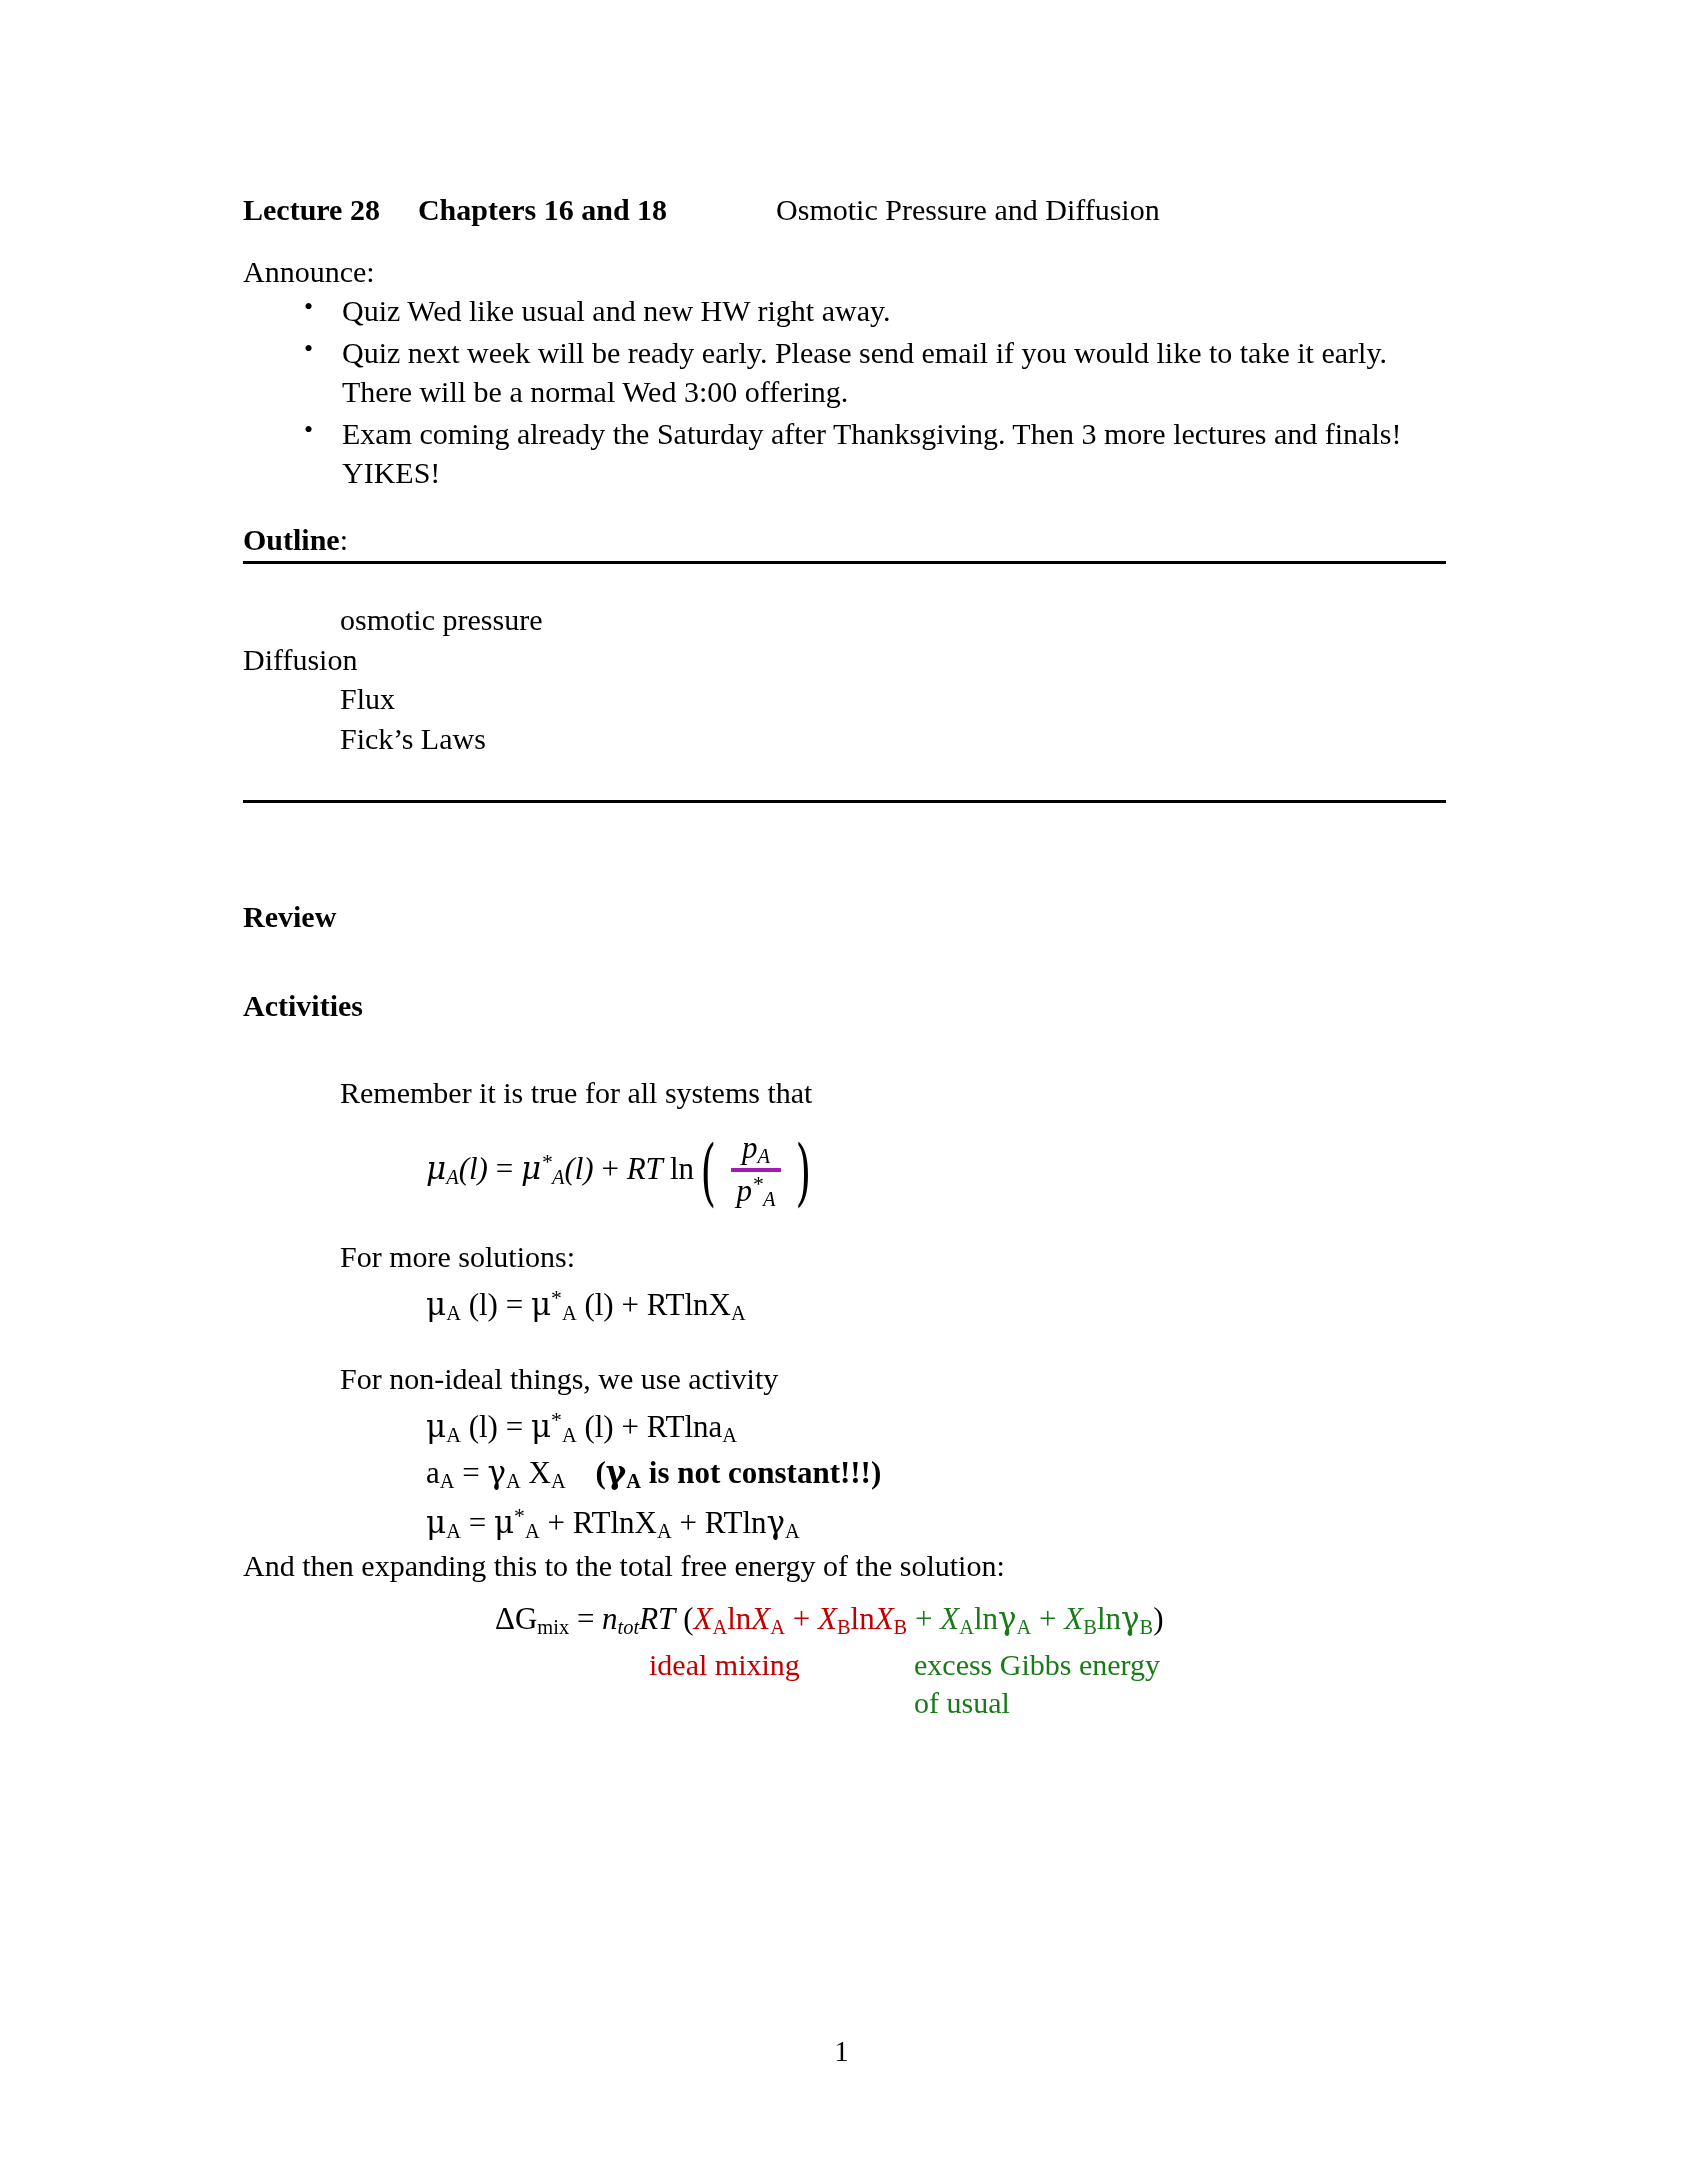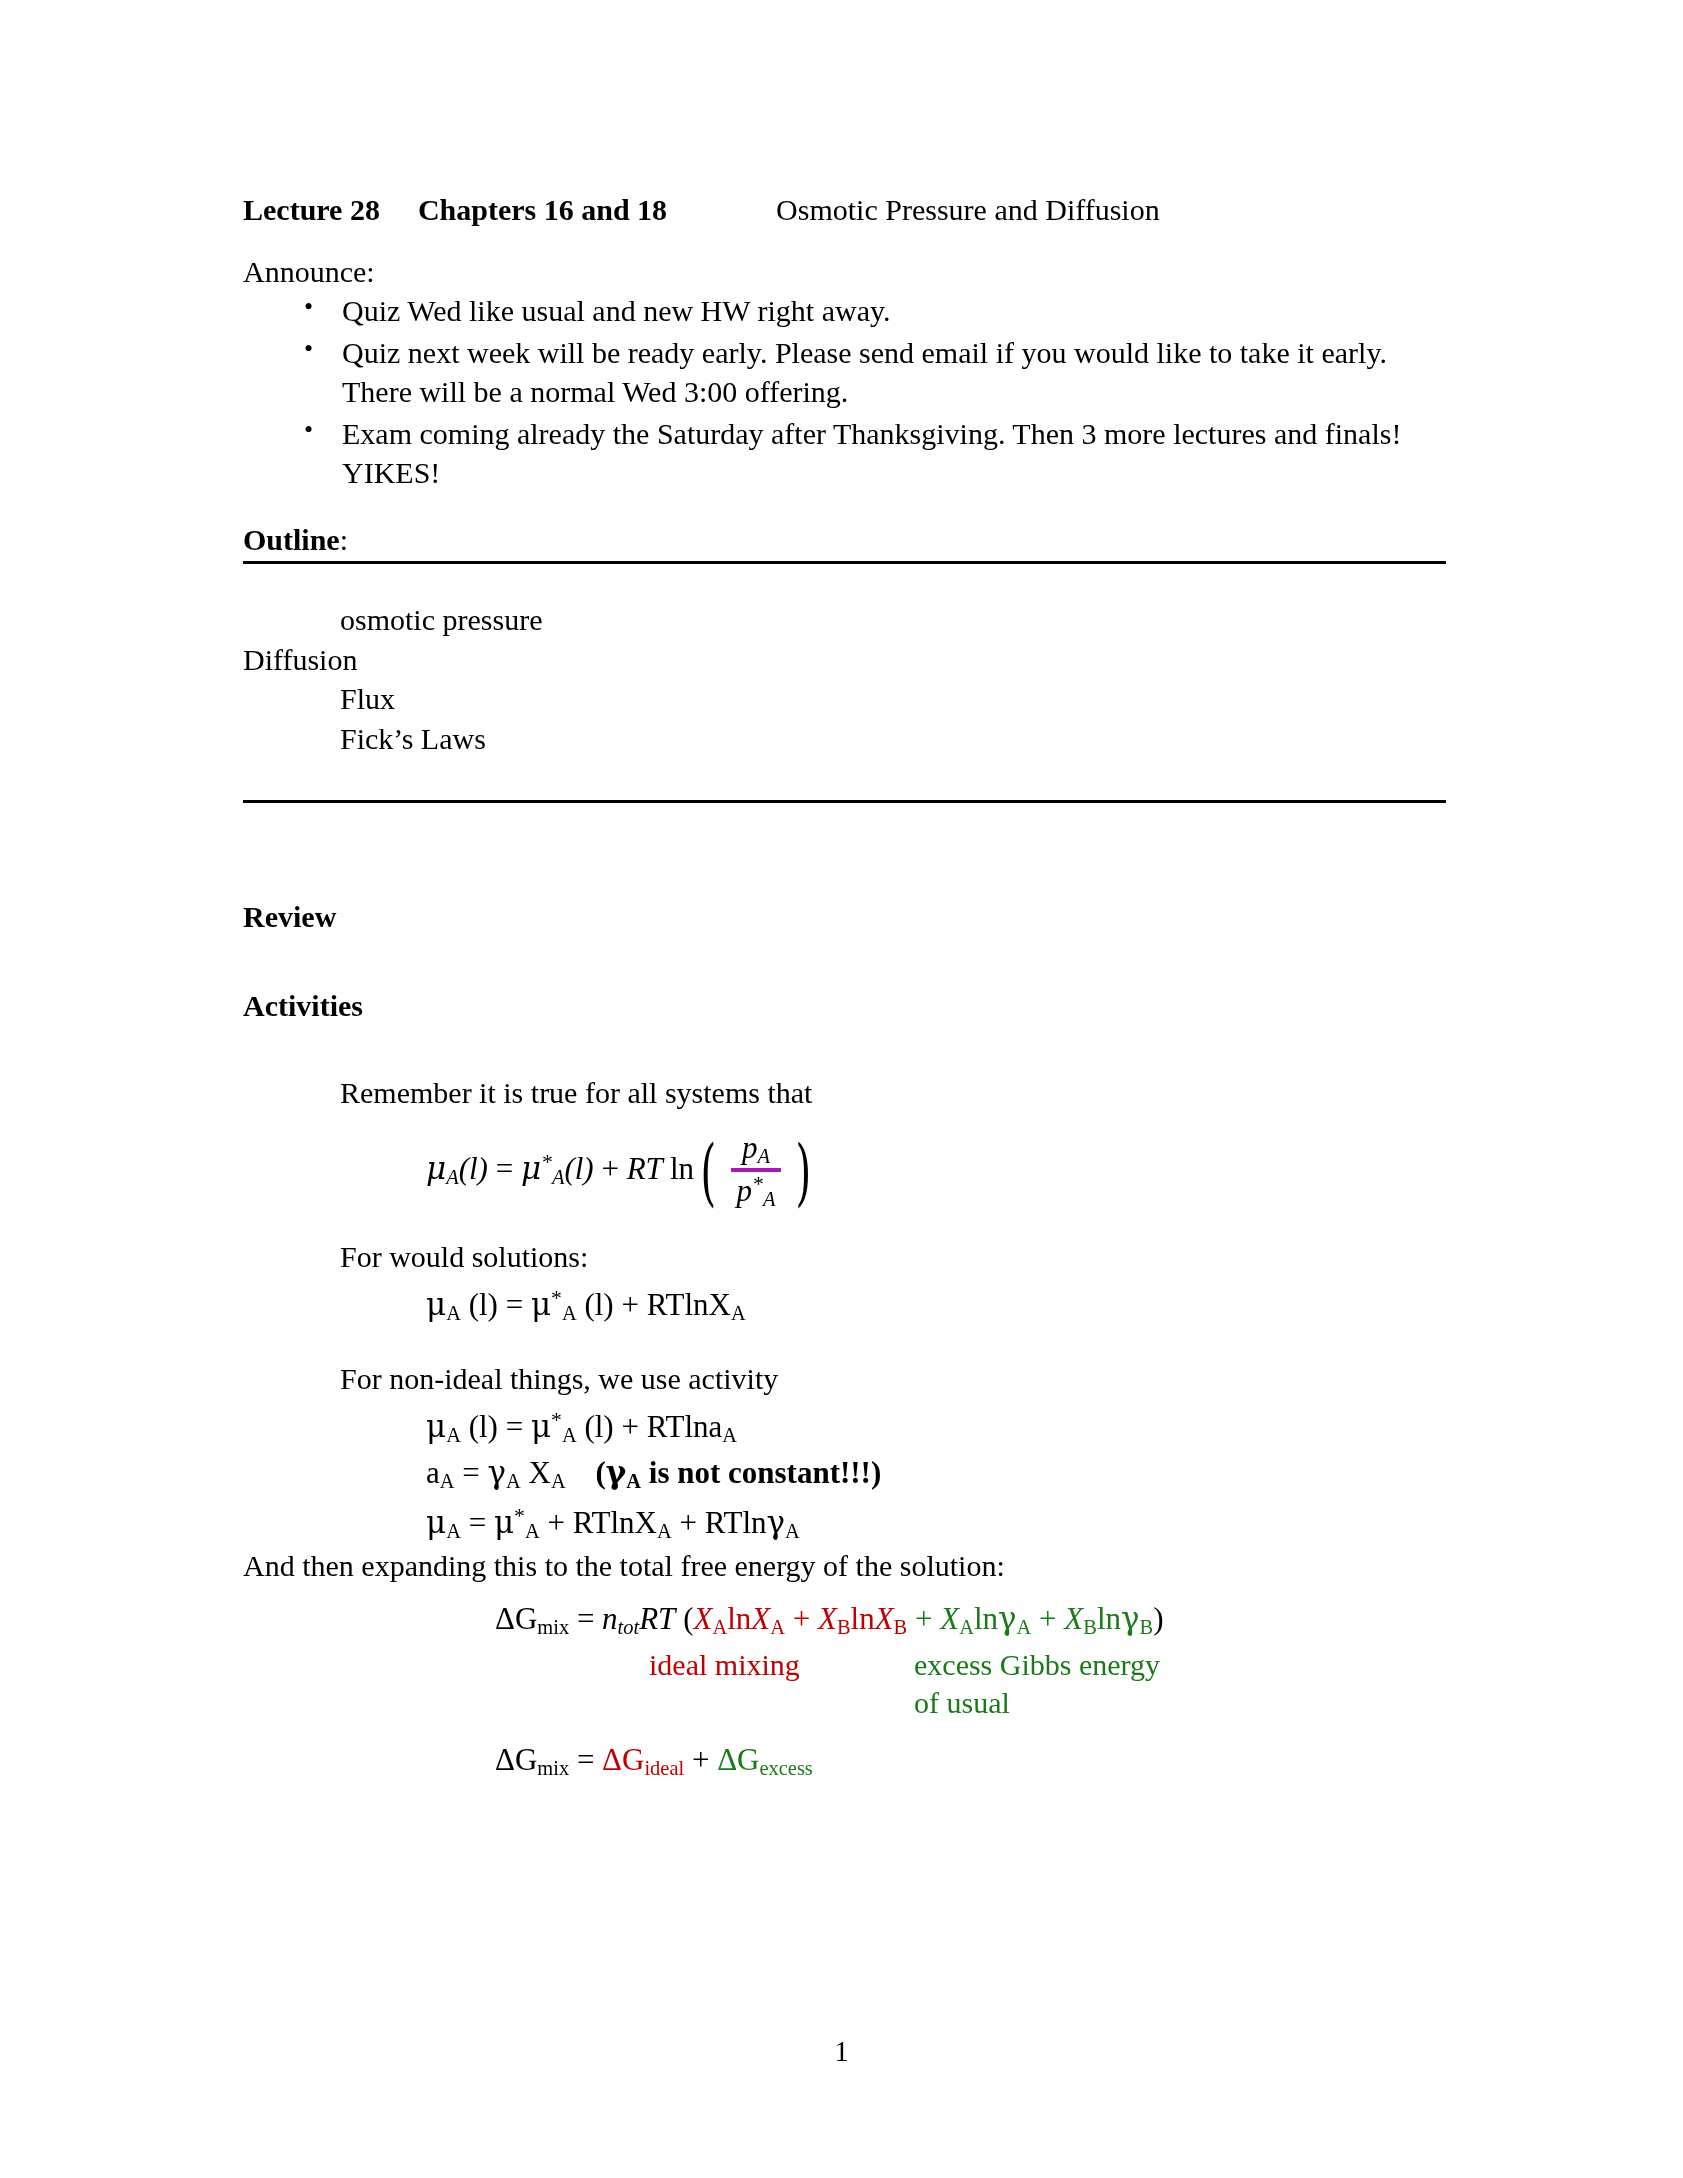--- a/index.html
+++ b/index.html
@@ -182,21 +182,21 @@
 
     <div class="eq eq-ital" style="padding-left:183px; margin-top:18px;">
       <span class="sym">μ</span><sub>A</sub><span>(l)</span>
       <span style="font-style:normal;">=</span>
       <span class="sym">μ</span><sup class="star">*</sup><sub>A</sub><span>(l)</span>
       <span style="font-style:normal;">+</span>
       <span>RT</span>
       <span style="font-style:normal;">ln</span><span class="paren-big">(</span><span class="frac"><span class="num"><span>p</span><sub>A</sub></span><span class="den"><span>p</span><sup class="star">*</sup><sub>A</sub></span></span><span class="paren-big">)</span>
     </div>
 
-    <div class="body-ind" style="margin-top:26px;">For would solutions:</div>
+    <div class="body-ind" style="margin-top:26px;">For more solutions:</div>
     <div class="eq" style="padding-left:183px; margin-top:10px;">
       <span class="sym">μ</span><sub>A</sub> <span>(l)</span>
       <span>=</span>
       <span class="sym">μ</span><sup class="star">*</sup><sub>A</sub> <span>(l)</span>
       <span>+</span>
       <span>RT</span><span>ln</span><span>X</span><sub>A</sub>
     </div>
 
     <div class="body-ind" style="margin-top:34px;">For non-ideal things, we use activity</div>
     <div class="eq" style="padding-left:183px; margin-top:10px;">
@@ -234,25 +234,18 @@
       <span style="font-style:italic;">n</span><sub style="font-style:italic;">tot</sub><span style="font-style:italic;">RT</span>
       <span>(</span><span class="red"><span style="font-style:italic;">X</span><sub>A</sub><span>ln</span><span style="font-style:italic;">X</span><sub>A</sub> <span>+</span> <span style="font-style:italic;">X</span><sub>B</sub><span>ln</span><span style="font-style:italic;">X</span><sub>B</sub></span> <span class="green"><span>+</span> <span style="font-style:italic;">X</span><sub>A</sub><span>ln</span><span class="sym">γ</span><sub>A</sub> <span>+</span> <span style="font-style:italic;">X</span><sub>B</sub><span>ln</span><span class="sym">γ</span><sub>B</sub></span><span>)</span>
     </div>
 
     <div style="position:relative; height:89px; margin-top:10px;">
       <div class="red" style="position:absolute; left:406px; top:0; font-size:30px;">ideal mixing</div>
       <div class="green" style="position:absolute; left:671px; top:0; font-size:30px;">excess Gibbs energy</div>
       <div class="green" style="position:absolute; left:671px; top:38px; font-size:30px;">of usual</div>
     </div>
 
-    <div class="eq" style="padding-left:252px; margin-top:6px;">
-      <span>ΔG</span><sub>mix</sub>
-      <span>=</span>
-      <span class="red"><span>ΔG</span><sub>ideal</sub></span>
-      <span>+</span>
-      <span class="green"><span>ΔG</span><sub>excess</sub></span>
-    </div>
 
   </div>
 
   <div class="pagenum">1</div>
 </div>
 
 
 </body></html>

